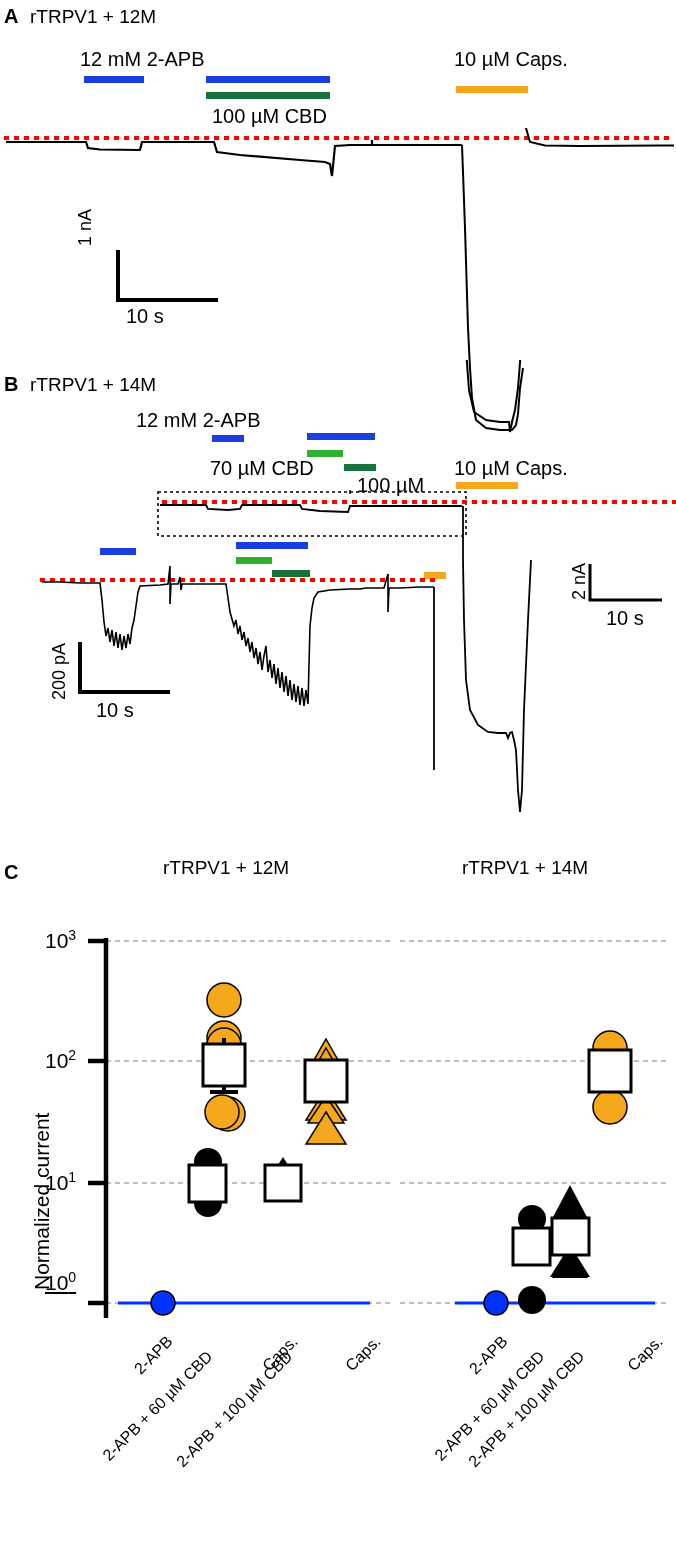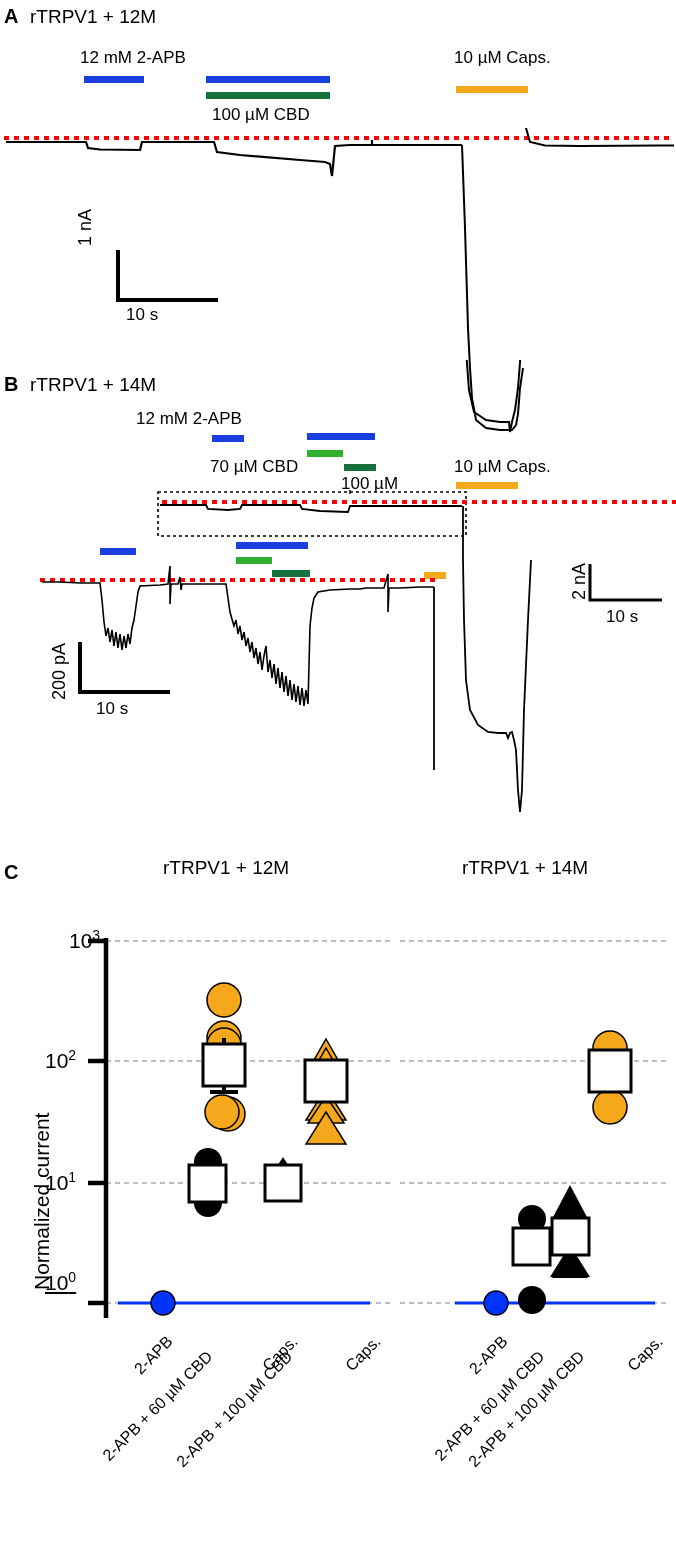--- a/index.html
+++ b/index.html
@@ -1,20 +1,20 @@
 <!DOCTYPE html>
 <html><head>
 <meta charset="utf-8">
 <style>
   html,body{margin:0;padding:0;background:#fff;}
   body{width:676px;height:1556px;position:relative;font-family:"Liberation Sans",sans-serif;color:#000;overflow:hidden;}
   .fig{position:absolute;left:0;top:0;width:676px;height:1556px;}
   .panel-letter{position:absolute;font-weight:bold;font-size:20px;line-height:1;}
   .panel-title{position:absolute;font-size:19px;line-height:1;white-space:nowrap;}
-  .lbl{position:absolute;font-size:17px;line-height:1;white-space:nowrap;}
+  .lbl{position:absolute;font-size:20px;line-height:1;white-space:nowrap;}
   .bar{position:absolute;height:7px;border-radius:0;}
   .bar.blue{background:#1a3fe0;}
   .bar.green-l{background:#2fb02f;}
   .bar.green-d{background:#16713c;}
   .bar.orange{background:#f5a81c;}
   svg{display:block;}
   .axis-tick-lbl{position:absolute;font-size:21px;line-height:1;white-space:nowrap;}
   .sup{font-size:14px;vertical-align:super;}
   .ylabel{position:absolute;font-size:21px;white-space:nowrap;transform-origin:0 0;transform:rotate(-90deg);}
   .xcat{position:absolute;font-size:16px;white-space:nowrap;transform-origin:100% 50%;transform:rotate(-45deg);text-align:right;}
@@ -62,21 +62,21 @@
   <div class="panel-letter" style="left:4px;top:374px;">B</div>
   <div class="panel-title" style="left:30px;top:375px;">rTRPV1 + 14M</div>
 
   <div class="lbl" style="left:136px;top:410px;">12 mM 2-APB</div>
   <div class="bar blue" style="left:212px;top:435px;width:32px;"></div>
 
   <div class="bar blue" style="left:307px;top:433px;width:68px;"></div>
   <div class="bar green-l" style="left:307px;top:450px;width:36px;"></div>
   <div class="bar green-d" style="left:344px;top:464px;width:32px;"></div>
   <div class="lbl" style="left:210px;top:458px;">70 µM CBD</div>
-  <div class="lbl" style="left:341px;top:475px;">100 µM</div>
+  <div class="lbl" style="left:357px;top:475px;">100 µM</div>
 
   <div class="lbl" style="left:454px;top:458px;">10 µM Caps.</div>
   <div class="bar orange" style="left:456px;top:482px;width:62px;"></div>
 
   <svg width="676" height="130" style="position:absolute;left:0;top:360px;">
     <path d="M466,-10 L469,30 L474,52 L486,60 L500,62 L509,62 L510,72 L512,62 L515,50 L518,28 L521,-10" fill="none" stroke="#000" stroke-width="2"></path>
   </svg>
 
   <svg width="676" height="70" style="position:absolute;left:0;top:490px;">
     <rect x="158" y="2" width="308" height="44" fill="none" stroke="#000" stroke-width="1.6" stroke-dasharray="3,3"></rect>
@@ -113,21 +113,21 @@
     <path d="M4,4 L4,40 L76,40" fill="none" stroke="#000" stroke-width="3"></path>
   </svg>
   <div class="lbl" style="left:606px;top:608px;">10 s</div>
 
   <div class="panel-letter" style="left:4px;top:862px;">C</div>
   <div class="ctitle" style="left:163px;top:857px;">rTRPV1 + 12M</div>
   <div class="ctitle" style="left:462px;top:857px;">rTRPV1 + 14M</div>
 
   <div class="ylabel" style="left:30px;top:1290px;">Normalized current</div>
 
-  <div class="axis-tick-lbl" style="left:45px;top:928px;margin-left:24px;"><span>10</span><span class="sup">3</span></div>
+  <div class="axis-tick-lbl" style="left:45px;top:928px;"><span>10</span><span class="sup">3</span></div>
   <div class="axis-tick-lbl" style="left:45px;top:1048px;"><span>10</span><span class="sup">2</span></div>
   <div class="axis-tick-lbl" style="left:45px;top:1170px;"><span>10</span><span class="sup">1</span></div>
   <div class="axis-tick-lbl" style="left:45px;top:1270px;text-decoration:underline;"><span>10</span><span class="sup">0</span></div>
 
   <svg width="676" height="420" style="position:absolute;left:0;top:920px;">
 
     <line x1="106" y1="21" x2="390" y2="21" stroke="#aaa" stroke-width="1.3" stroke-dasharray="5,4"></line>
     <line x1="106" y1="141" x2="390" y2="141" stroke="#aaa" stroke-width="1.3" stroke-dasharray="5,4"></line>
     <line x1="106" y1="263" x2="390" y2="263" stroke="#aaa" stroke-width="1.3" stroke-dasharray="5,4"></line>
     <line x1="106" y1="383" x2="390" y2="383" stroke="#aaa" stroke-width="1.3" stroke-dasharray="5,4"></line>

